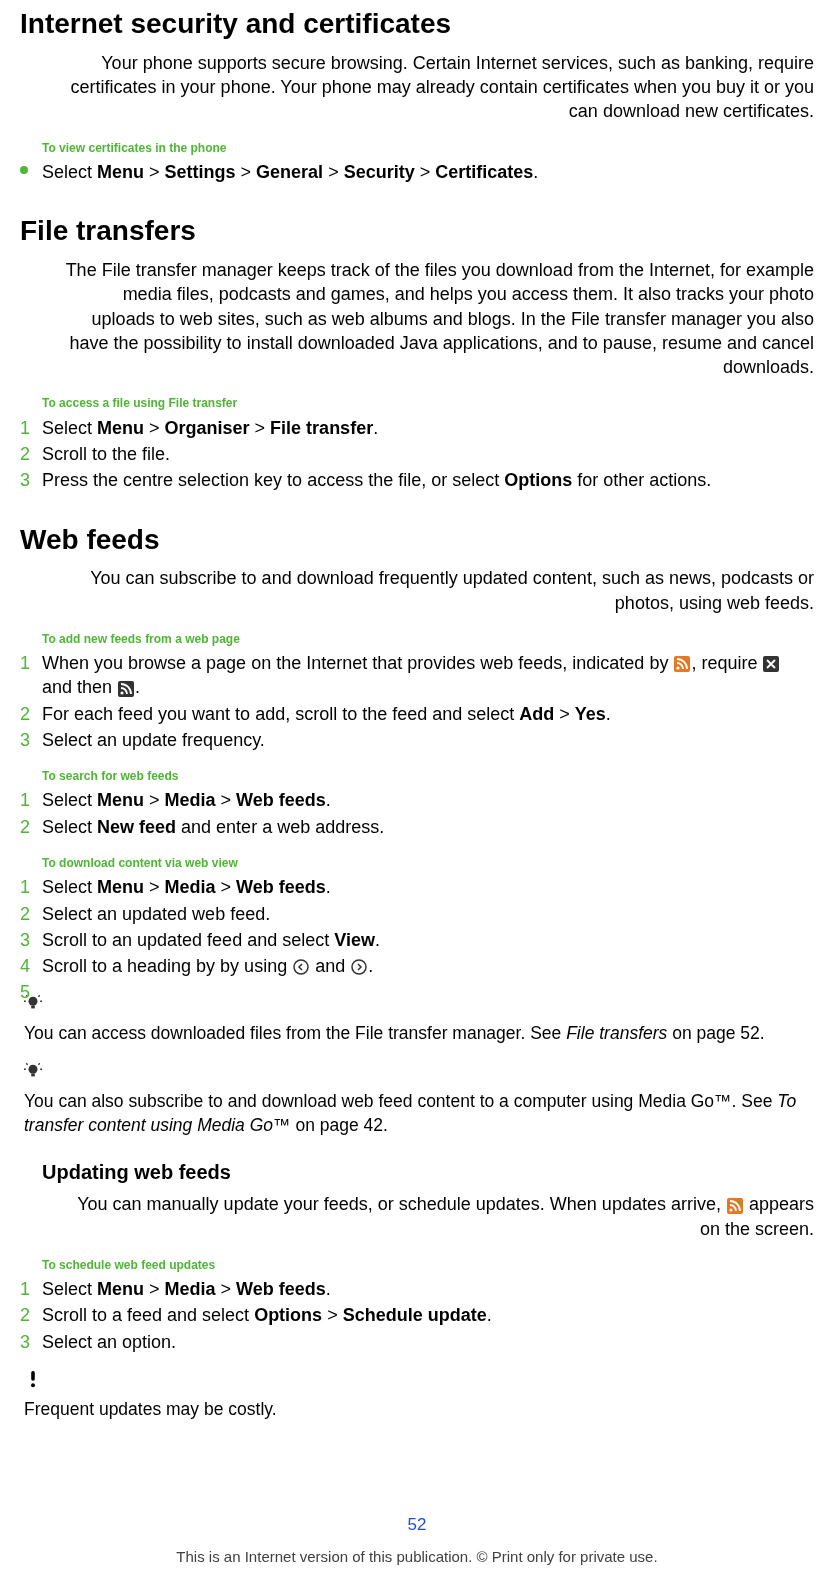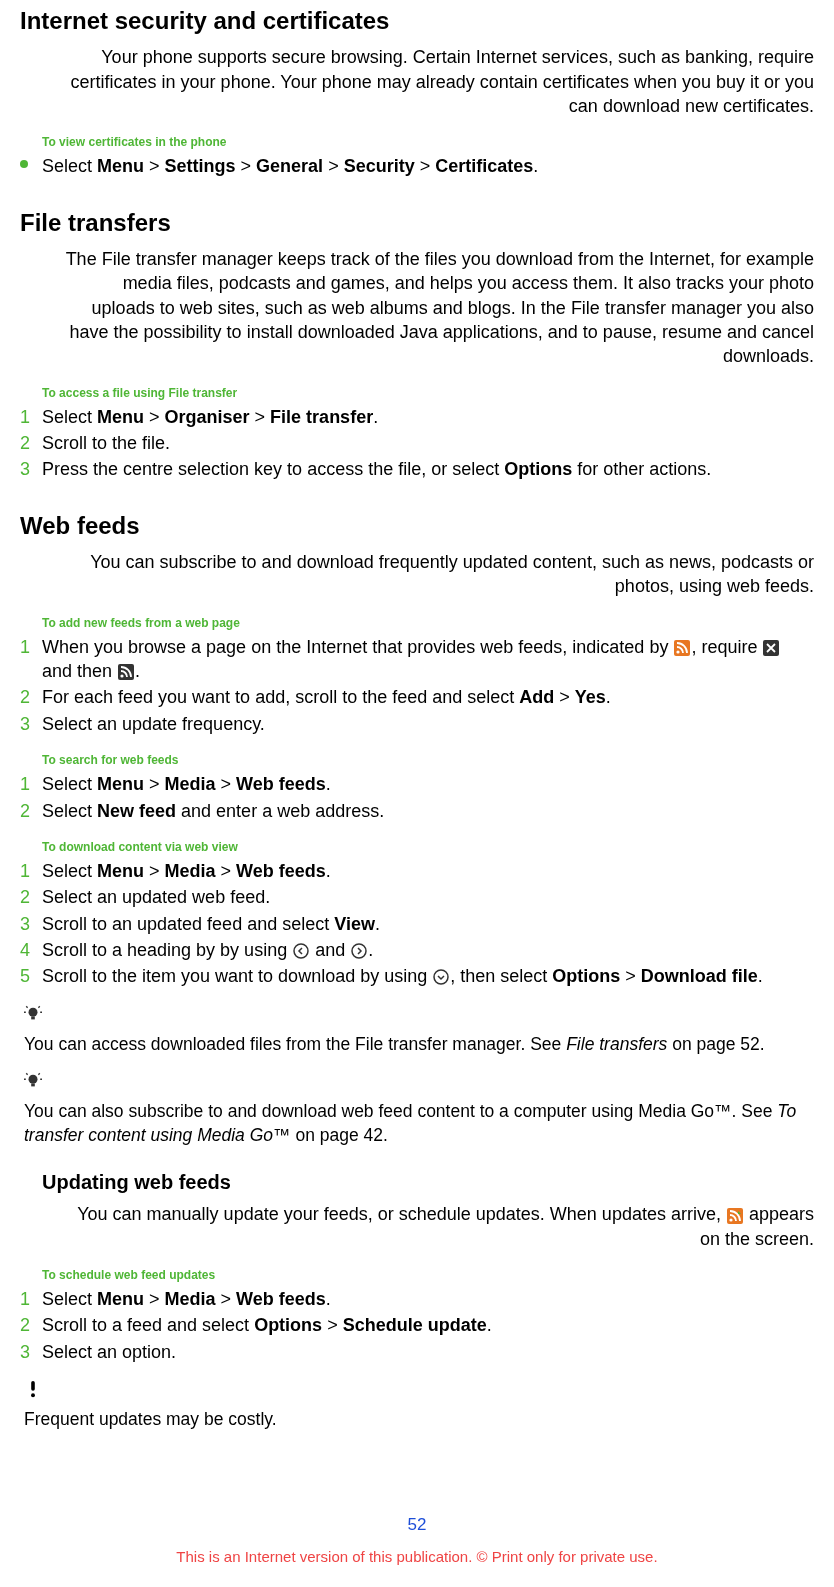--- a/index.html
+++ b/index.html
@@ -8,21 +8,21 @@
     font-size: 18px;
     line-height: 1.35;
     color: #000;
     width: 834px;
     min-height: 1587px;
     background: #fff;
     padding: 5px 20px 0 20px;
     position: relative;
   }
   h2.section {
-    font-size: 24px;
+    font-size: 28px;
     font-weight: bold;
     margin-top: 28px;
     margin-bottom: 8px;
   }
   h2.section.first { margin-top: 0; }
   h3.subsection {
     font-size: 20px;
     font-weight: bold;
     margin-top: 22px;
     margin-bottom: 6px;
@@ -100,21 +100,21 @@
     left: 0;
     width: 834px;
     text-align: center;
   }
   .page-num {
     color: #1d4ed8;
     font-size: 17px;
     margin-bottom: 10px;
   }
   .footer-text {
-    color: #ef4444;
+    color: #404040;
     font-size: 15px;
   }
 </style>
 </head>
 <body>
 
 <h2 class="section first">Internet security and certificates</h2>
 <p class="body-text">Your phone supports secure browsing. Certain Internet services, such as banking, require certificates in your phone. Your phone may already contain certificates when you buy it or you can download new certificates.</p>
 <p class="green-heading">To view certificates in the phone</p>
 <ul class="steps">
@@ -176,26 +176,20 @@
       <span>Scroll to a heading by by using </span><svg class="inline-icon" viewBox="0 0 16 16">
           <circle cx="8" cy="8" r="7" fill="none" stroke="#333" stroke-width="1.5"></circle>
           <path d="M9 5 L6 8 L9 11" fill="none" stroke="#333" stroke-width="1.5"></path>
         </svg><span> and </span><svg class="inline-icon" viewBox="0 0 16 16">
           <circle cx="8" cy="8" r="7" fill="none" stroke="#333" stroke-width="1.5"></circle>
           <path d="M7 5 L10 8 L7 11" fill="none" stroke="#333" stroke-width="1.5"></path>
         </svg><span>.</span>
     </span>
   </li>
   <li><span class="num">5</span>
-    <span>
-      <span>Scroll to the item you want to download by using </span><svg class="inline-icon" viewBox="0 0 16 16">
-          <circle cx="8" cy="8" r="7" fill="none" stroke="#333" stroke-width="1.5"></circle>
-          <path d="M5 7 L8 10 L11 7" fill="none" stroke="#333" stroke-width="1.5"></path>
-        </svg><span>, then select </span><b>Options</b> &gt; <b>Download file</b><span>.</span>
-    </span>
   </li>
 </ol>
 
 <div class="tip">
   <svg class="tip-icon" viewBox="0 0 20 20">
       <circle cx="10" cy="8" r="5" fill="#333"></circle>
       <rect x="8" y="13" width="4" height="3" fill="#333"></rect>
       <line x1="2" y1="8" x2="0" y2="8" stroke="#333" stroke-width="1.5"></line>
       <line x1="18" y1="8" x2="20" y2="8" stroke="#333" stroke-width="1.5"></line>
       <line x1="4" y1="3" x2="2.5" y2="1.5" stroke="#333" stroke-width="1.5"></line>

